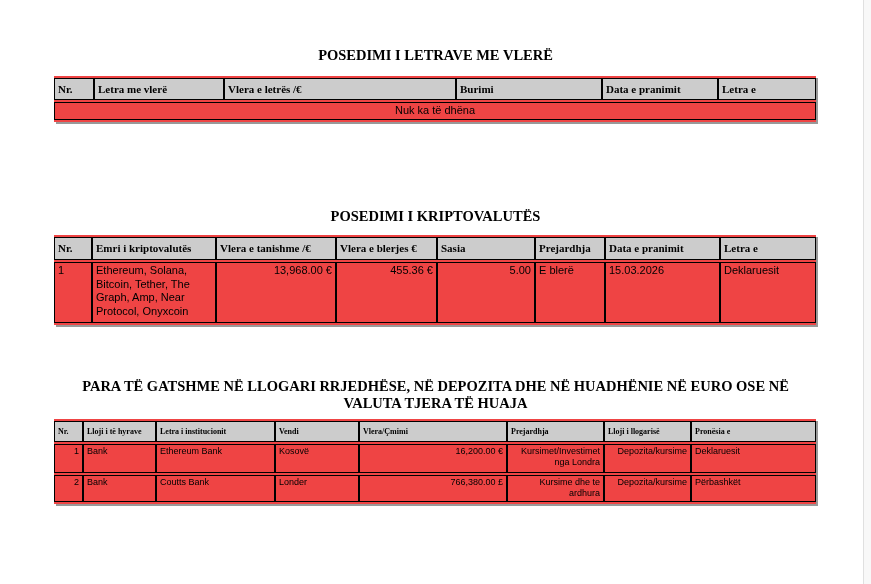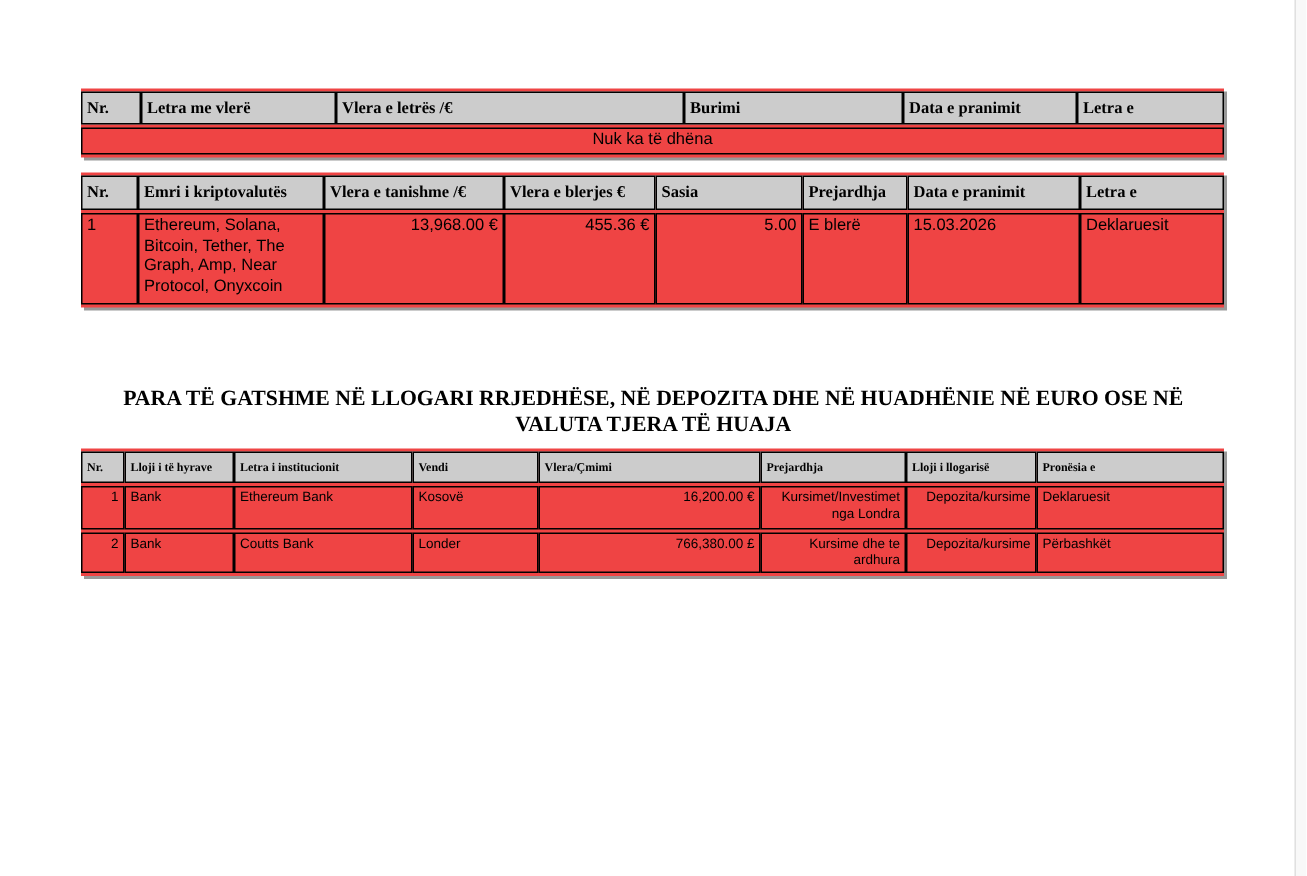--- a/index.html
+++ b/index.html
@@ -84,20 +84,21 @@
   .t3 th{height:21px;font-size:8px;}
   .t3 td{font-size:9px;line-height:1.3;}
   .t3 tr.r1 td{height:29px;}
   .t3 tr.r2 td{height:20px;}
 </style>
 </head>
 <body>
 
 <div class="doc">
 
+  <div class="section-title title-1">POSEDIMI I LETRAVE ME VLERË</div>
   <table class="t1">
     <colgroup>
       <col style="width:40px">
         <col style="width:130px">
         <col style="width:232px">
       <col style="width:146px">
         <col style="width:116px">
         <col style="width:98px">
     </colgroup>
     <thead>
@@ -110,20 +111,21 @@
         <th>Letra e</th>
       </tr>
     </thead>
     <tbody>
       <tr>
         <td class="empty" colspan="6">Nuk ka të dhëna</td>
       </tr>
     </tbody>
   </table>
 
+  <div class="section-title title-2">POSEDIMI I KRIPTOVALUTËS</div>
   <table class="t2">
     <colgroup>
       <col style="width:38px">
         <col style="width:124px">
         <col style="width:120px">
         <col style="width:101px">
       <col style="width:98px">
         <col style="width:70px">
         <col style="width:115px">
         <col style="width:96px">

